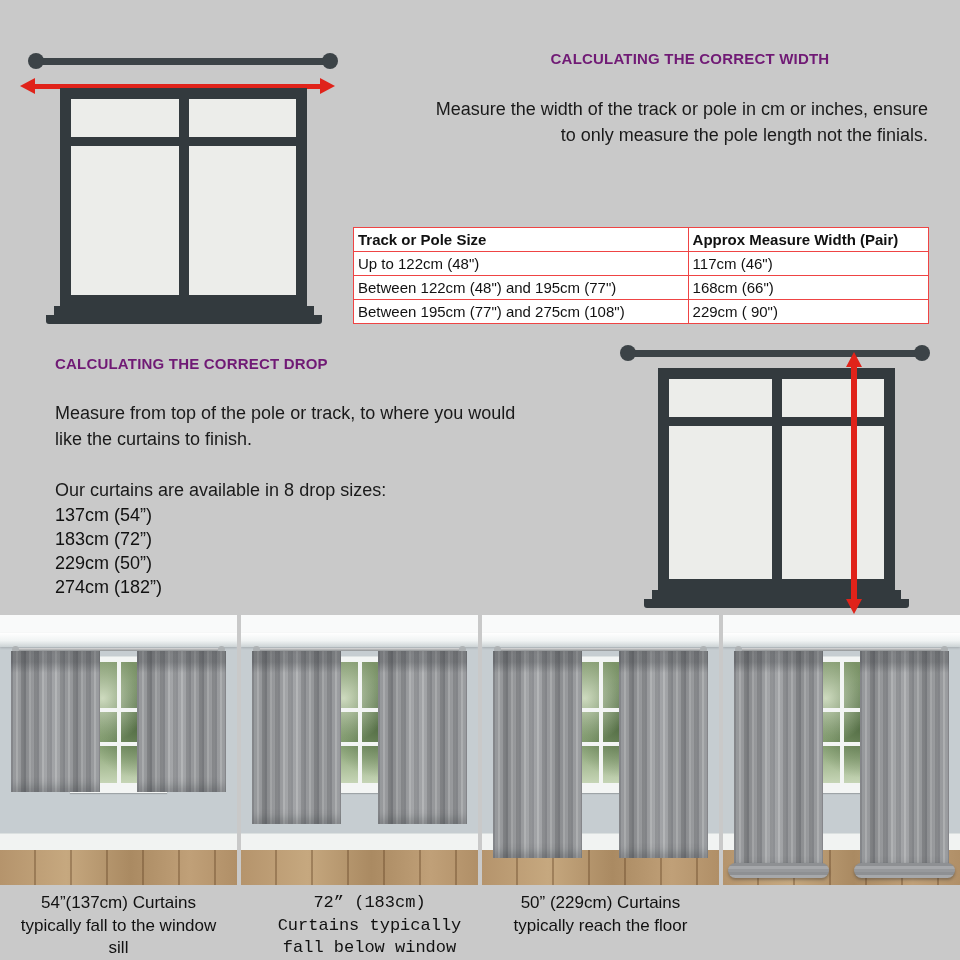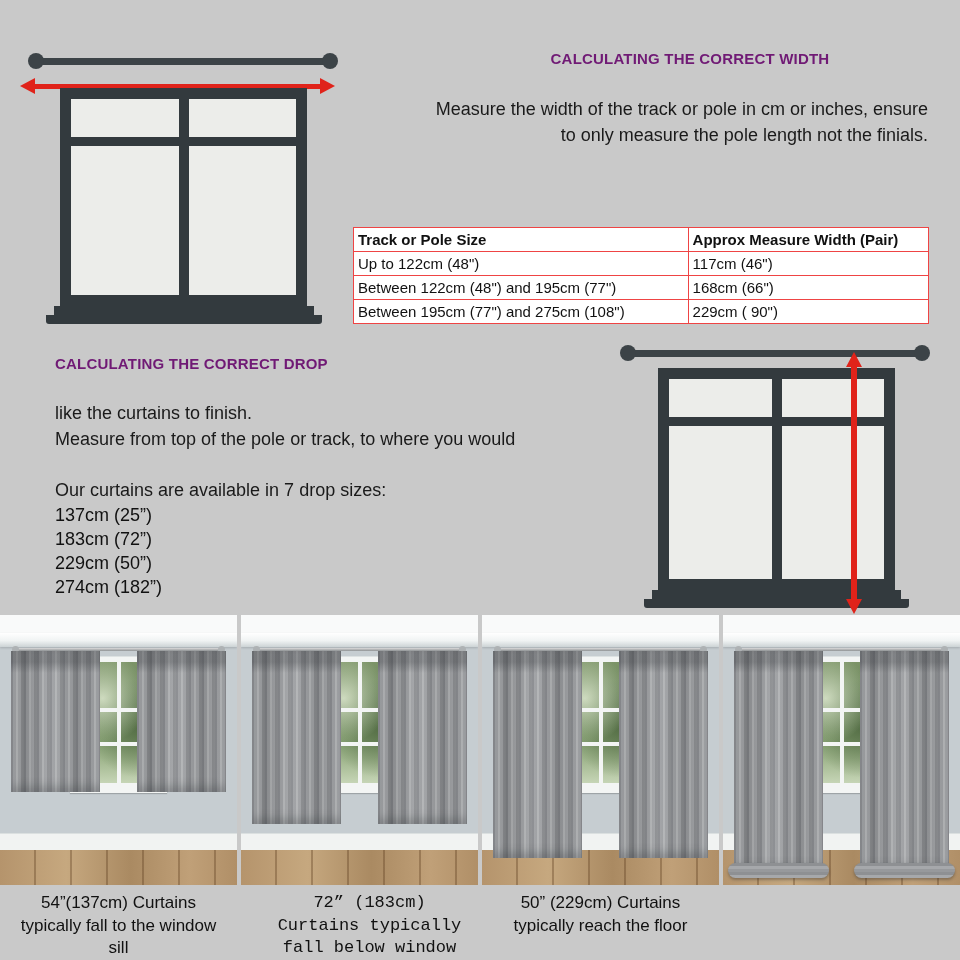--- a/index.html
+++ b/index.html
@@ -147,26 +147,26 @@
     </tr>
     <tr>
       <td>Between 195cm (77") and 275cm (108")</td>
       <td>229cm ( 90")</td>
     </tr>
   </tbody>
     </table>
 
   <div class="h-title h-drop">CALCULATING THE CORRECT DROP</div>
   <div class="para p-drop1">
+    <span>Measure from top of the pole or track, to where you would</span>
     <span>like the curtains to finish.</span>
-    <span>Measure from top of the pole or track, to where you would</span>
-  </div>
-  <div class="para p-drop2">Our curtains are available in 7 drop sizes:</div>
+  </div>
+  <div class="para p-drop2">Our curtains are available in 8 drop sizes:</div>
   <div class="drop-sizes">
-    <span>137cm (25”)</span>
+    <span>137cm (54”)</span>
     <span>183cm (72”)</span>
     <span>229cm (50”)</span>
     <span>274cm (182”)</span>
   </div>
 
   <div class="pole" style="left:628px;top:350px;width:294px;"></div>
   <div class="illus-window" style="left:658px;top:368px;width:237px;height:222px;">
     <div class="v-bar"></div>
     <div class="h-bar"></div>
   </div>

